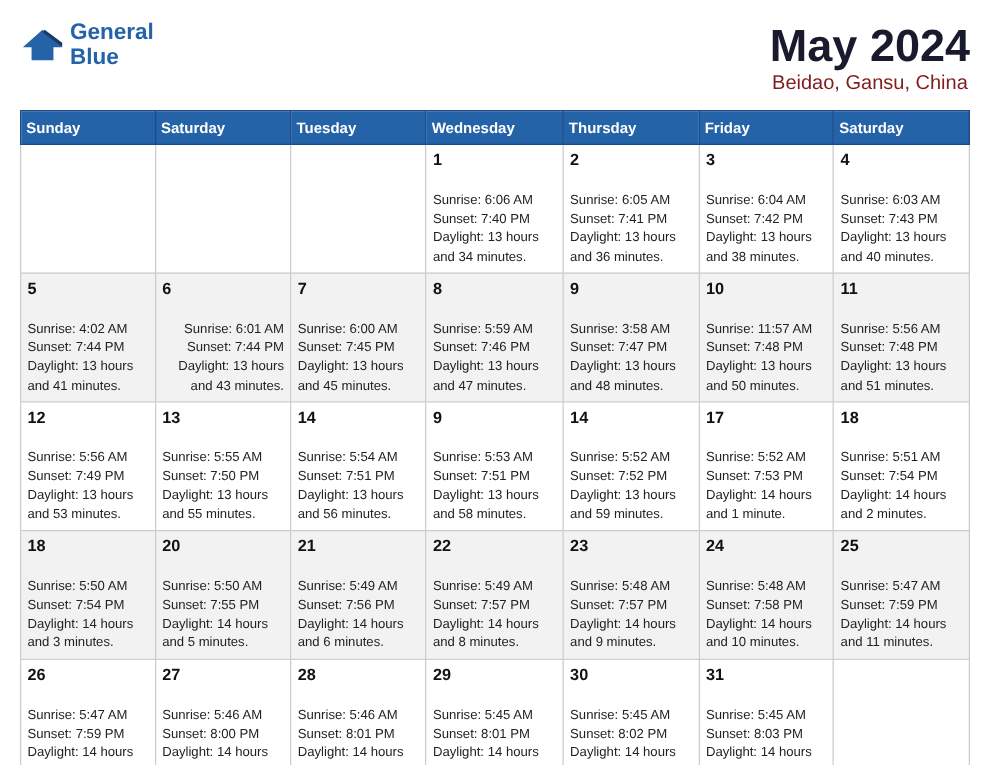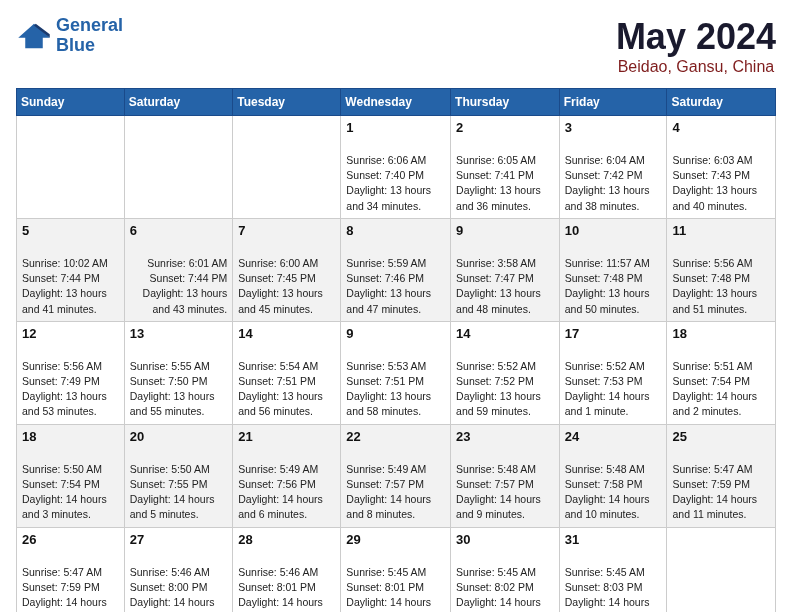--- a/index.html
+++ b/index.html
@@ -154,21 +154,21 @@
           <div class="day-number">4</div>
           <div class="day-info" style="white-space: pre-line;">Sunrise: 6:03 AM
 Sunset: 7:43 PM
 Daylight: 13 hours
 and 40 minutes.</div>
         </td>
       </tr>
       <tr>
         <td>
           <div class="day-number">5</div>
-          <div class="day-info" style="white-space: pre-line;">Sunrise: 10:02 AM
+          <div class="day-info" style="white-space: pre-line;">Sunrise: 4:02 AM
 Sunset: 7:44 PM
 Daylight: 13 hours
 and 41 minutes.</div>
         </td>
         <td>
           <div class="day-number">6</div>
           <div class="day-info" style="white-space: pre-line; text-align: right;">Sunrise: 6:01 AM
 Sunset: 7:44 PM
 Daylight: 13 hours
 and 43 minutes.</div>

